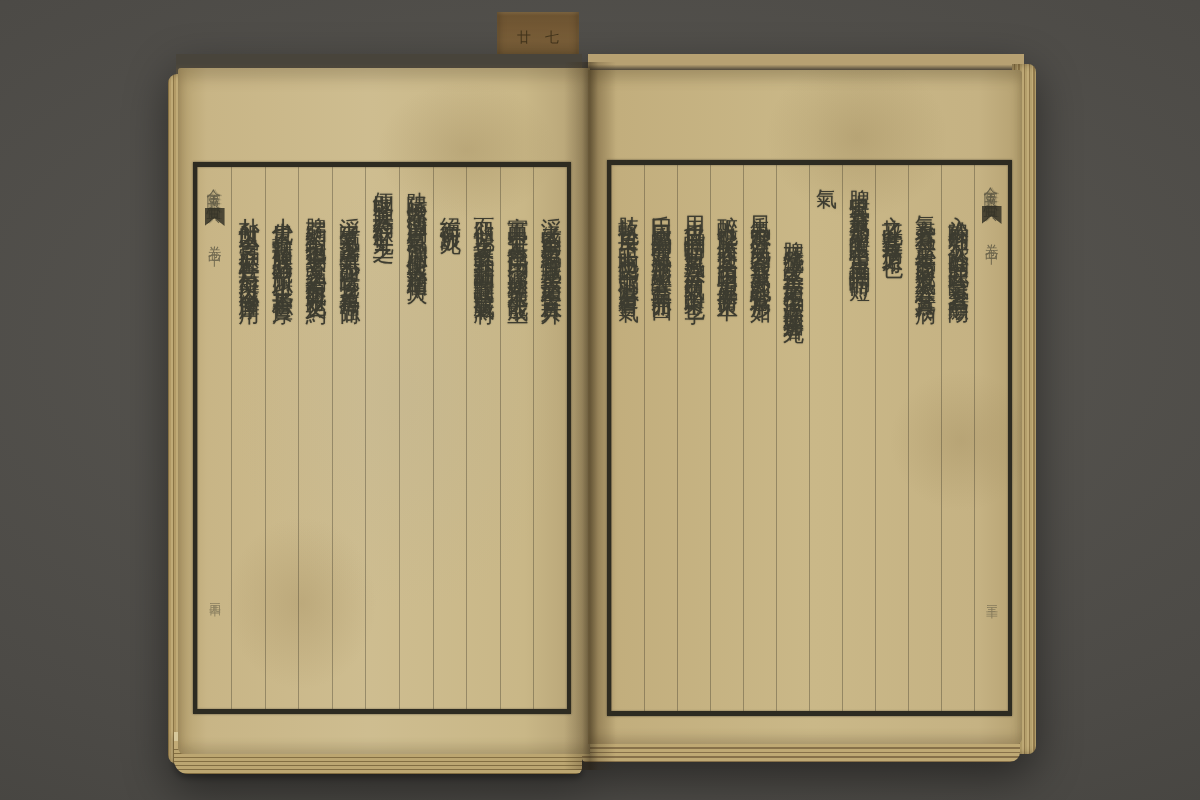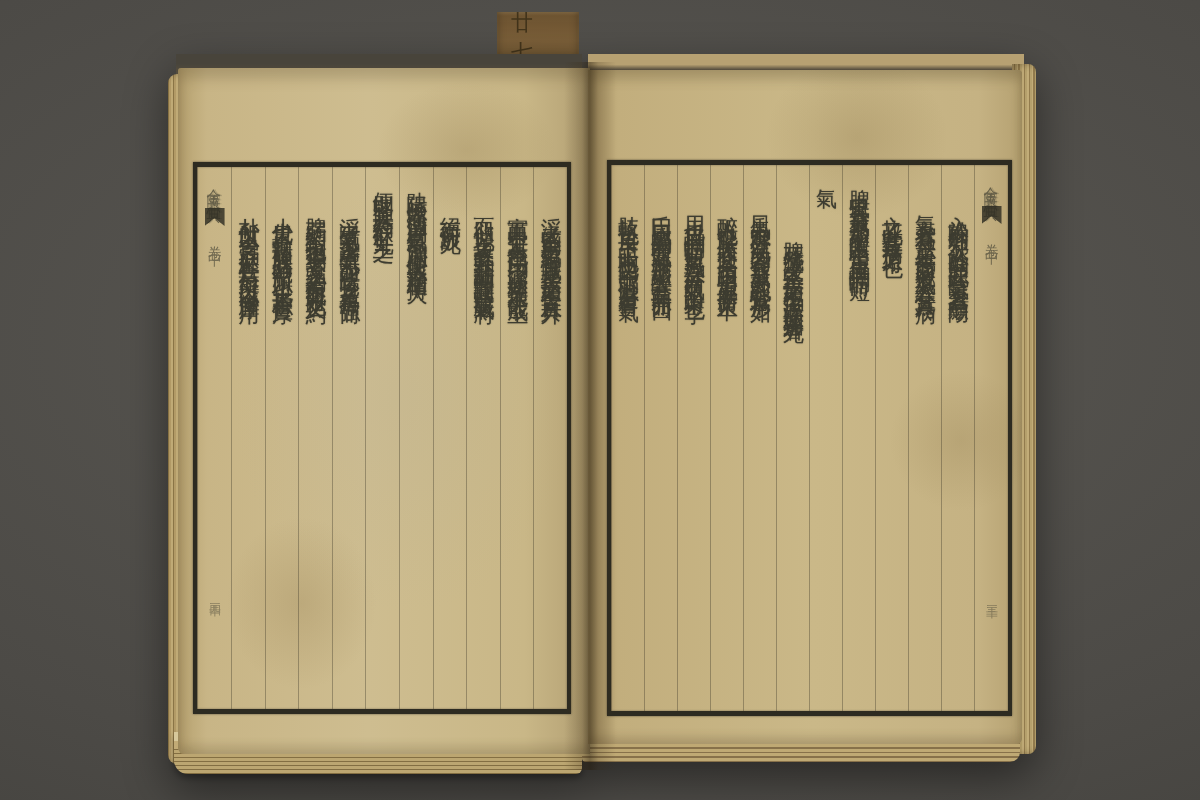--- a/index.html
+++ b/index.html
@@ -11,21 +11,21 @@
   .scene{position:absolute;inset:0;}
 
   
   .label-tab{
     position:absolute;left:497px;top:12px;width:82px;height:52px;z-index:1;
     background:linear-gradient(180deg,#6b5230 0%,#7b5f39 55%,#6f5732 100%);
     box-shadow:inset 0 -6px 8px rgba(0,0,0,.35), inset 0 2px 3px rgba(255,235,190,.12);
     display:flex;align-items:center;justify-content:center;
   }
   .label-tab span{
-    color:#362b15;font-size:22px;letter-spacing:14px;padding-left:14px;
+    color:#362b15;font-size:14px;letter-spacing:14px;padding-left:14px;
     opacity:.8;filter:blur(.4px);font-family:"DejaVu Sans",sans-serif;
   }
 
   
   .book{
     position:absolute;left:168px;top:54px;width:868px;height:722px;z-index:2;
     filter:drop-shadow(0 16px 22px rgba(0,0,0,.45));
   }
 
   

